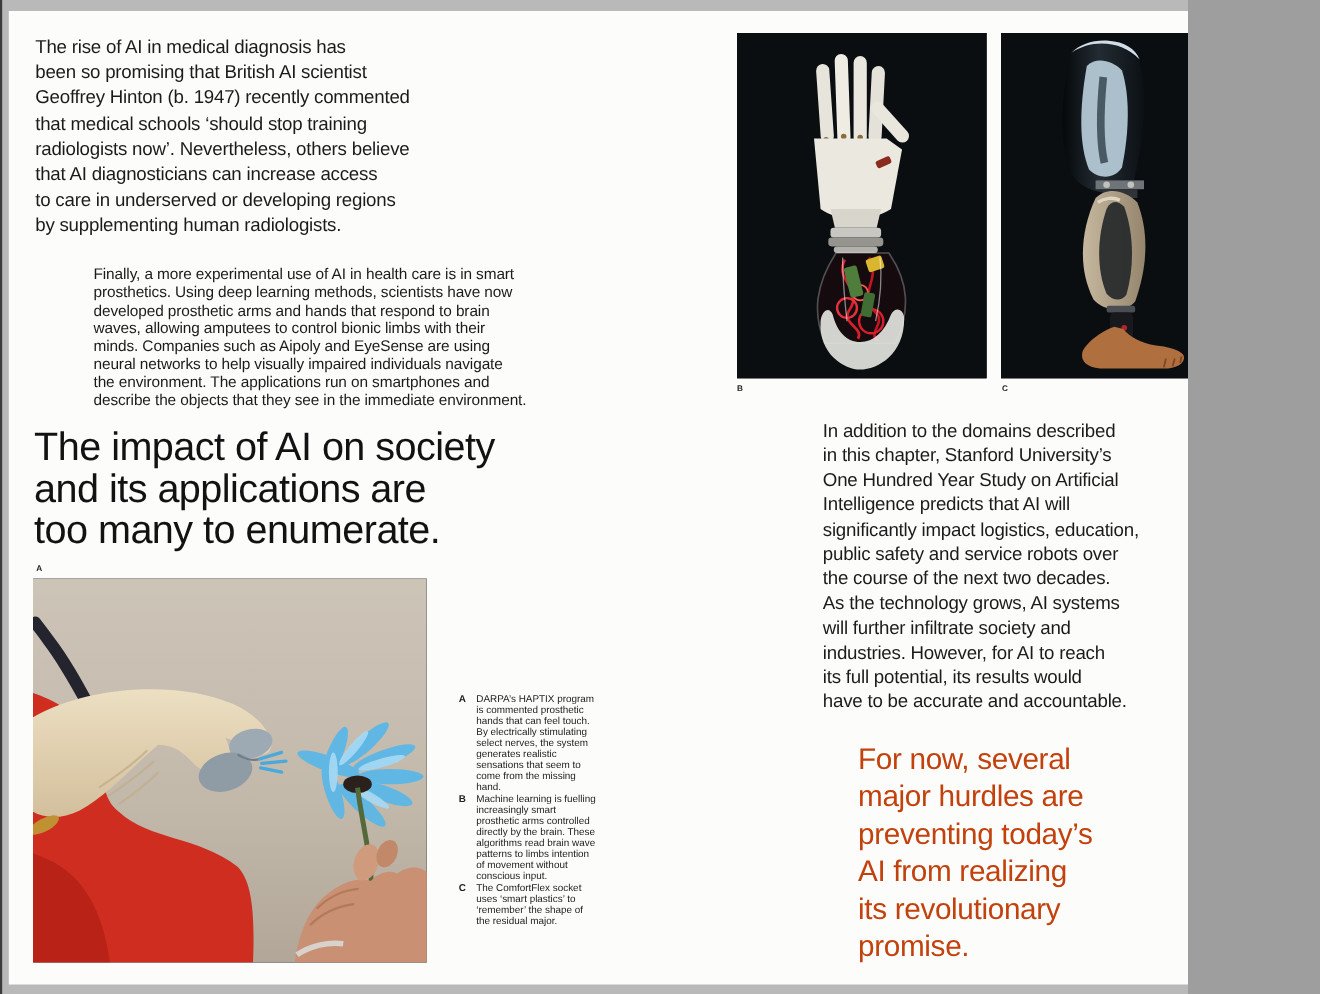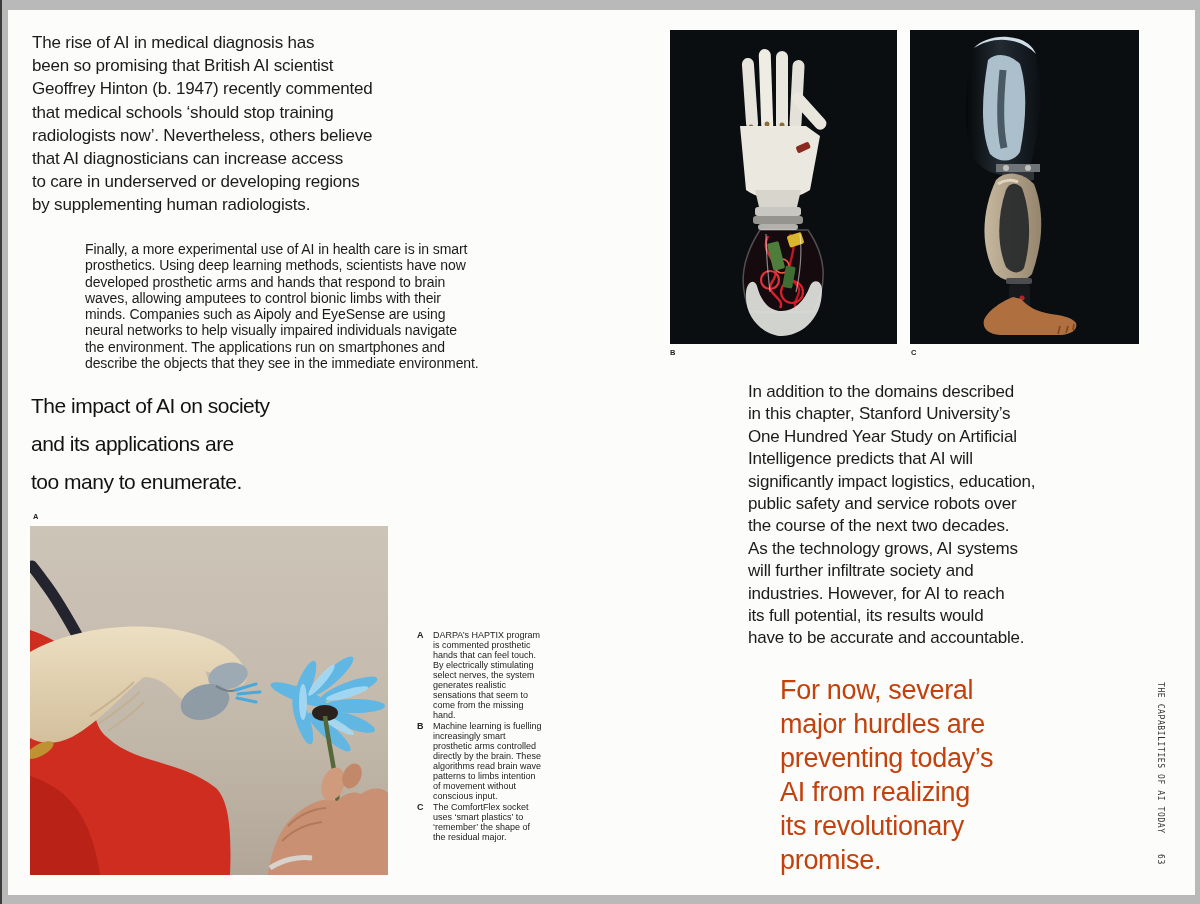--- a/index.html
+++ b/index.html
@@ -1,25 +1,25 @@
 <!DOCTYPE html>
 <html><head>
 <meta charset="utf-8">
 <style>
   html,body{margin:0;padding:0;}
   body{background:#9e9e9e;font-family:"Liberation Sans","DejaVu Sans",sans-serif;}
-  .stage{position:relative;width:1200px;height:904px;background:#b9b9b9;overflow:hidden;}
+  .stage{position:relative;width:1080px;height:904px;background:#b9b9b9;overflow:hidden;}
   .stage::before{content:"";position:absolute;left:0;top:0;width:2px;height:100%;background:#3c3c3c;z-index:3;}
   .page{position:absolute;left:8px;top:10px;width:1187px;height:885px;background:#fcfcfb;z-index:1;}
   .abs{position:absolute;}
   .preline{white-space:pre-line;}
   .body-text{color:#1b1b1b;}
   .intro{left:24px;top:21px;width:460px;font-size:17px;line-height:23.2px;letter-spacing:-0.2px;}
   .body2{left:77px;top:219px;width:470px;font-size:14px;line-height:16.3px;letter-spacing:-0.1px;margin-top:12px;}
-  .headline-left{left:23px;top:377px;width:470px;font-size:21px;line-height:38px;letter-spacing:-0.5px;color:#121212;font-weight:500;}
+  .headline-left{left:23px;top:377px;width:470px;font-size:36px;line-height:38px;letter-spacing:-0.5px;color:#121212;font-weight:500;}
   .fig-label{font-size:7.5px;font-weight:bold;color:#222;letter-spacing:0.5px;}
   .label-a{left:25px;top:502px;}
   .label-b{left:662px;top:338px;}
   .label-c{left:903px;top:338px;}
   .figure{background:#0a0e11;}
   .fig-a{left:22px;top:516px;width:358px;height:349px;}
   .fig-b{left:662px;top:20px;width:227px;height:314px;}
   .fig-c{left:902px;top:20px;width:229px;height:314px;}
   .figure svg{display:block;width:100%;height:100%;}
   .captions{left:409px;top:620px;width:132px;display:grid;grid-template-columns:16px 112px;row-gap:1px;font-size:9px;line-height:10px;color:#222;}

